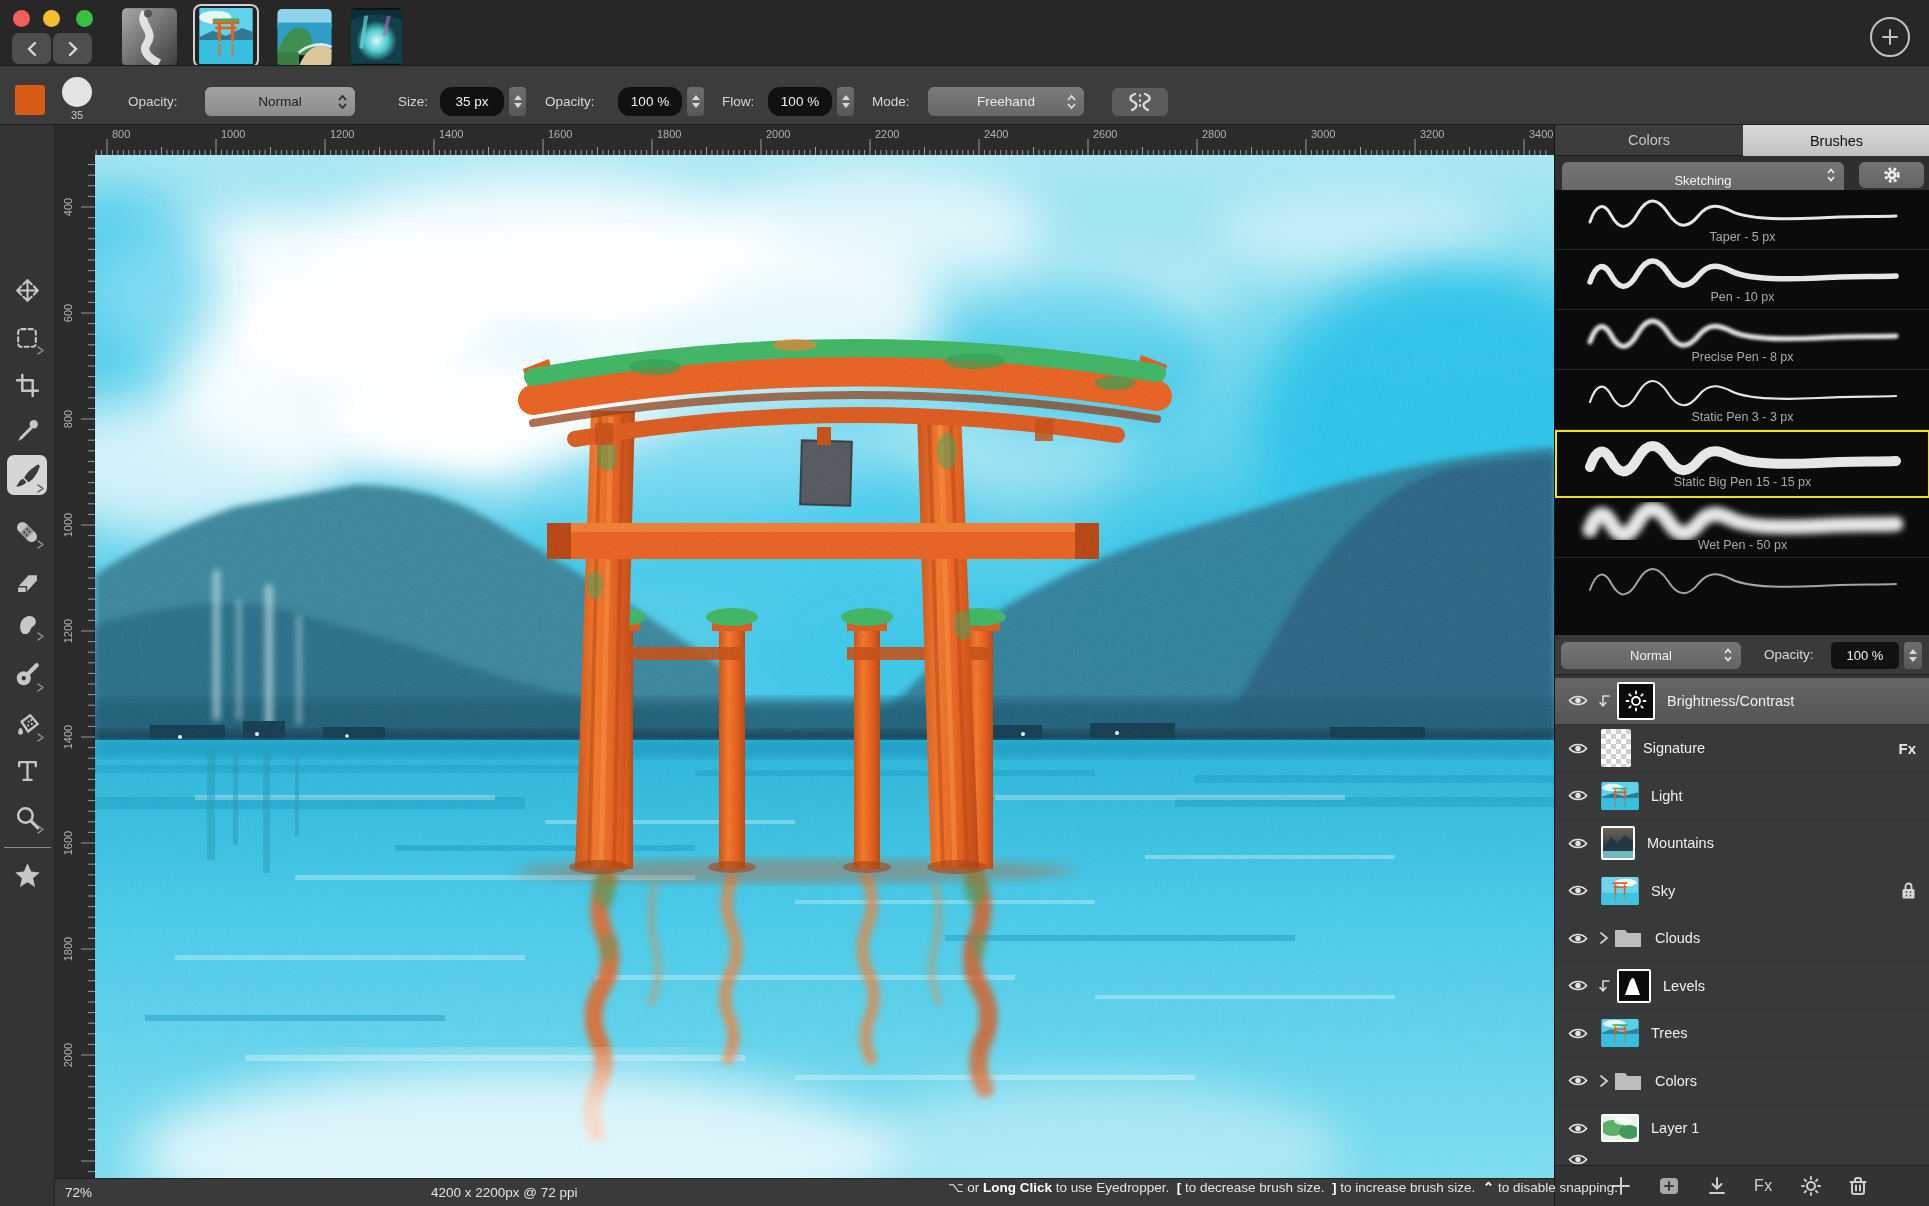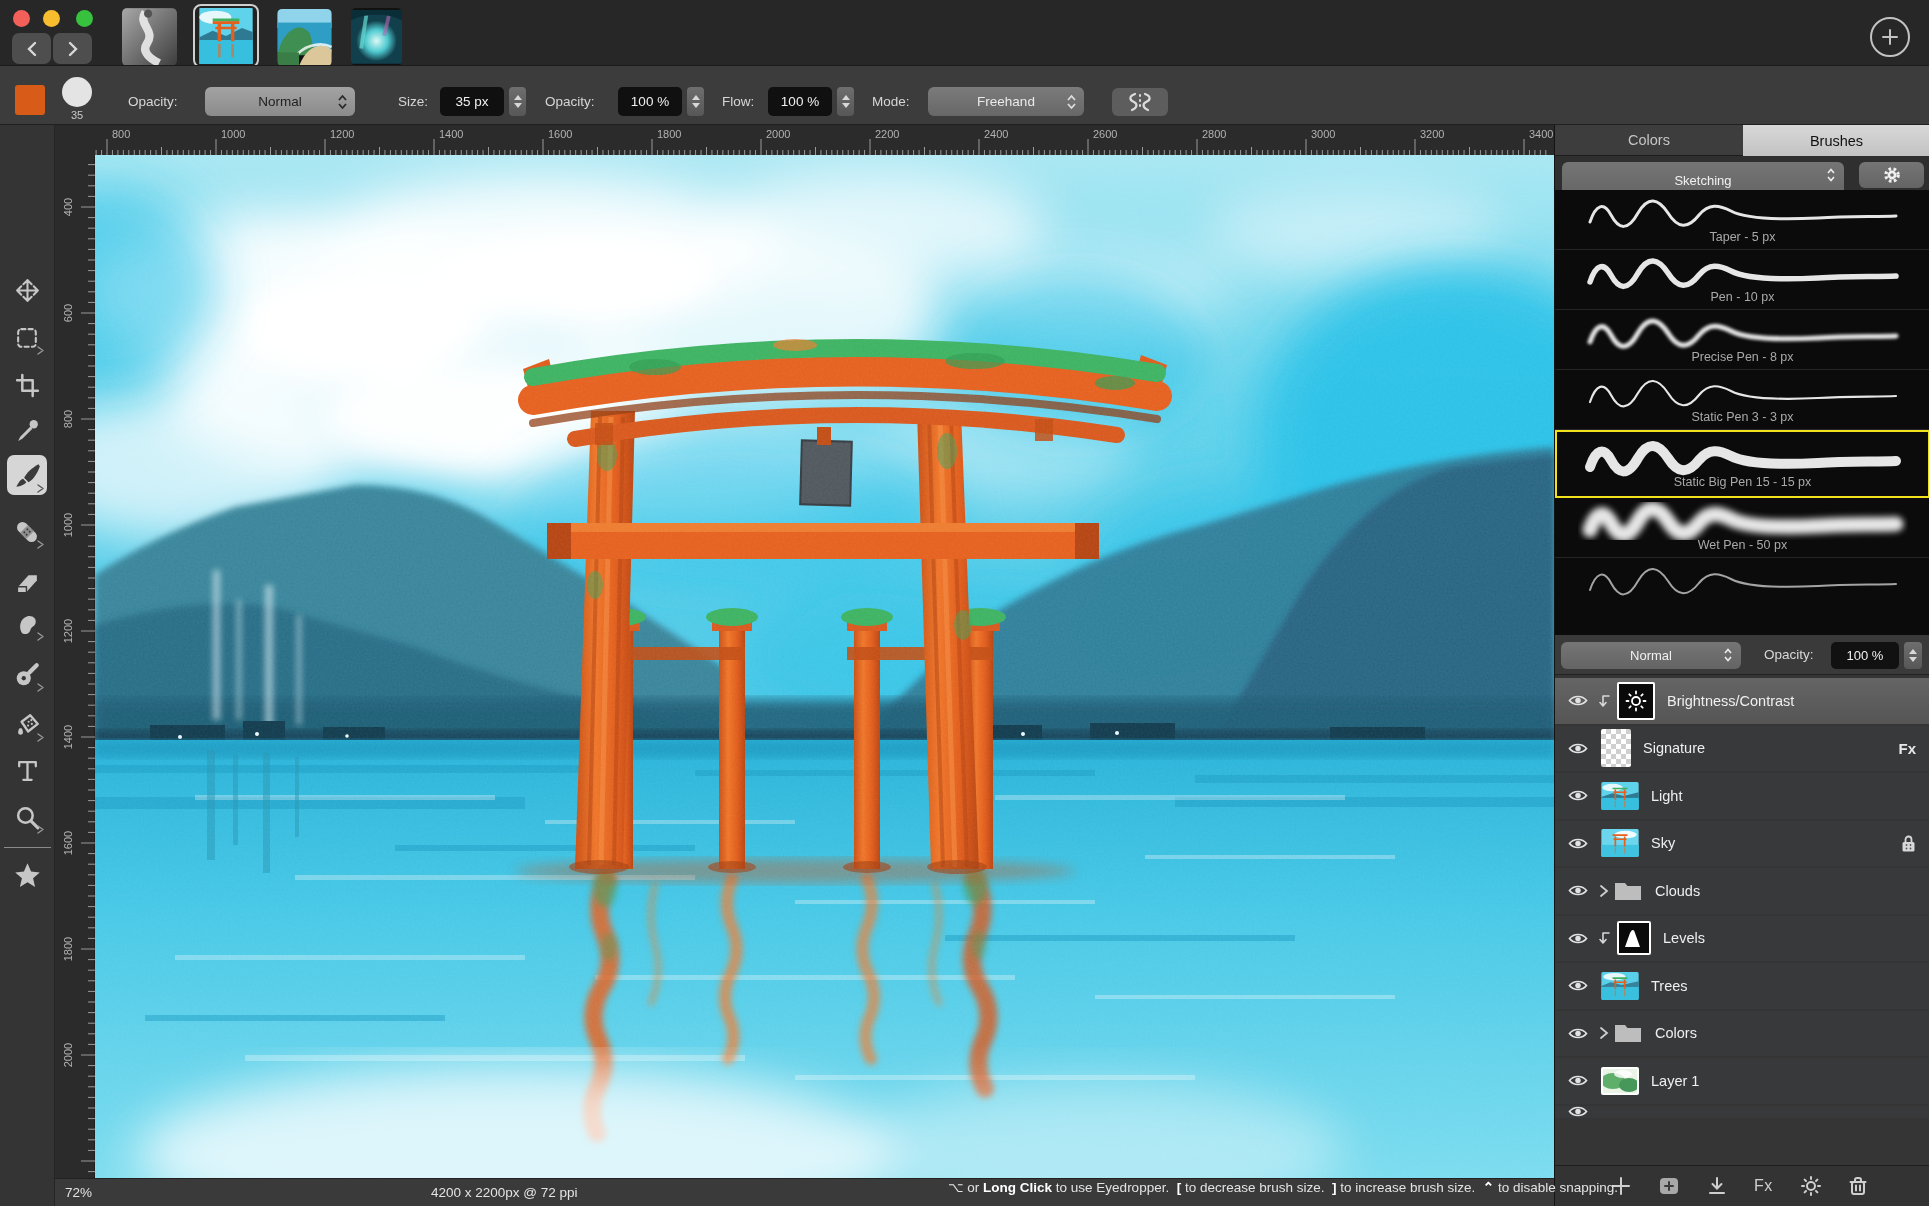--- a/index.html
+++ b/index.html
@@ -23,21 +23,21 @@
   
   .ctx{left:0;top:65px;width:1929px;height:60px;background:#3c3c3c;border-top:1px solid #1b1b1b;border-bottom:1px solid #202020}
   .ctx .lbl{top:28px;font-size:13.5px;color:#d6d6d6}
   .swatch{left:15px;top:19px;width:30px;height:30px;border-radius:3px}
   .bpre{left:62px;top:11px;width:30px;height:30px;border-radius:50%;background:#e4e4e4}
   .bpre-num{left:62px;top:43px;width:30px;text-align:center;font-size:11px;color:#c9c9c9}
   .dd{top:21px;height:29px;border-radius:6px;display:flex;align-items:center;justify-content:center;font-size:13.5px}
   .dd .chev{position:absolute;right:7px;top:6px}
   .dd-light{background:linear-gradient(#a3a3a3,#8b8b8b);color:#1f1f1f}
   .dd-mid{background:linear-gradient(#7b7b7b,#676767);color:#eaeaea}
-  .inp{top:21px;height:29px;background:#101010;border-radius:5px;color:#f0f0f0;font-size:13.5px;display:flex;align-items:center;justify-content:center}
+  .inp{top:21px;height:29px;background:#101010;border-radius:12px;color:#f0f0f0;font-size:13.5px;display:flex;align-items:center;justify-content:center}
   .step{top:21px;width:17px;height:29px;background:linear-gradient(#6e6e6e,#575757);border-radius:4px;display:flex;flex-direction:column;align-items:center;justify-content:center;gap:3px}
   .step i{width:0;height:0;border-left:4px solid transparent;border-right:4px solid transparent}
   .step i.up{border-bottom:5px solid #d8d8d8}.step i.dn{border-top:5px solid #d8d8d8}
   .iconbtn{left:1112px;top:22px;width:56px;height:28px;background:#5d5d5d;border-radius:6px;display:flex;align-items:center;justify-content:center}
 
   
   .toolcol{left:0;top:125px;width:55px;height:1081px;background:#343434;border-right:1px solid #252525}
   .tool{left:7px;width:40px;height:38px;display:flex;align-items:center;justify-content:center}
   .tool.selected{background:#d6d6d6;border-radius:7px;height:40px}
   .tool svg{stroke:#c6c6c6;fill:none;stroke-width:2;stroke-linecap:round;stroke-linejoin:round}
@@ -1093,20 +1093,41 @@
               <path d="M0,16 L12,12 24,15 40,11 V19 H0 Z" fill="#2e7a92"></path>
               <rect y="17" width="40" height="13" fill="#36bfdf"></rect>
               <path d="M12,7 H28" stroke="#3cb261" stroke-width="1.8"></path>
               <path d="M15,8 V19 M25,8 V19 M13,11 H27" stroke="#e55f1d" stroke-width="1.8"></path>
               <path d="M15,20 V27 M25,20 V27" stroke="#e86a24" stroke-width="1.4" opacity=".6"></path>
             </svg>
         </span>
         <span class="name">Light</span>
       </div>
 
+      <div class="lrow">
+        <svg class="eye" width="26" height="17" viewBox="0 0 20 16">
+            <path d="M2,8 C6,3 14,3 18,8 C14,13 6,13 2,8 Z" stroke="#e2e2e2" stroke-width="1.6" fill="none"></path>
+            <circle cx="10" cy="8" r="2.6" fill="#e2e2e2"></circle>
+          </svg>
+        <span class="th th-frame">
+          <svg viewBox="0 0 30 30" width="30" height="30">
+              <defs>
+                <linearGradient id="gM" x1="0" y1="0" x2="0" y2="1">
+                  <stop offset="0" stop-color="#6e6250"></stop>
+                  <stop offset=".6" stop-color="#31414e"></stop>
+                  <stop offset="1" stop-color="#5d8d96"></stop>
+                </linearGradient>
+              </defs>
+              <rect width="30" height="30" fill="url(#gM)"></rect>
+              <path d="M0,20 L8,9 14,15 22,7 30,13 V30 H0 Z" fill="#22343f" opacity=".85"></path>
+              <rect y="23" width="30" height="7" fill="#7fcfd8" opacity=".85"></rect>
+            </svg>
+        </span>
+        <span class="name">Mountains</span>
+      </div>
 
       <div class="lrow">
         <svg class="eye" width="26" height="17" viewBox="0 0 20 16">
             <path d="M2,8 C6,3 14,3 18,8 C14,13 6,13 2,8 Z" stroke="#e2e2e2" stroke-width="1.6" fill="none"></path>
             <circle cx="10" cy="8" r="2.6" fill="#e2e2e2"></circle>
           </svg>
         <span class="th th-photo">
           <svg viewBox="0 0 40 30">
               <rect width="40" height="30" fill="#6cd6ee"></rect>
               <ellipse cx="26" cy="6" rx="12" ry="4" fill="#fff" opacity=".9"></ellipse>

